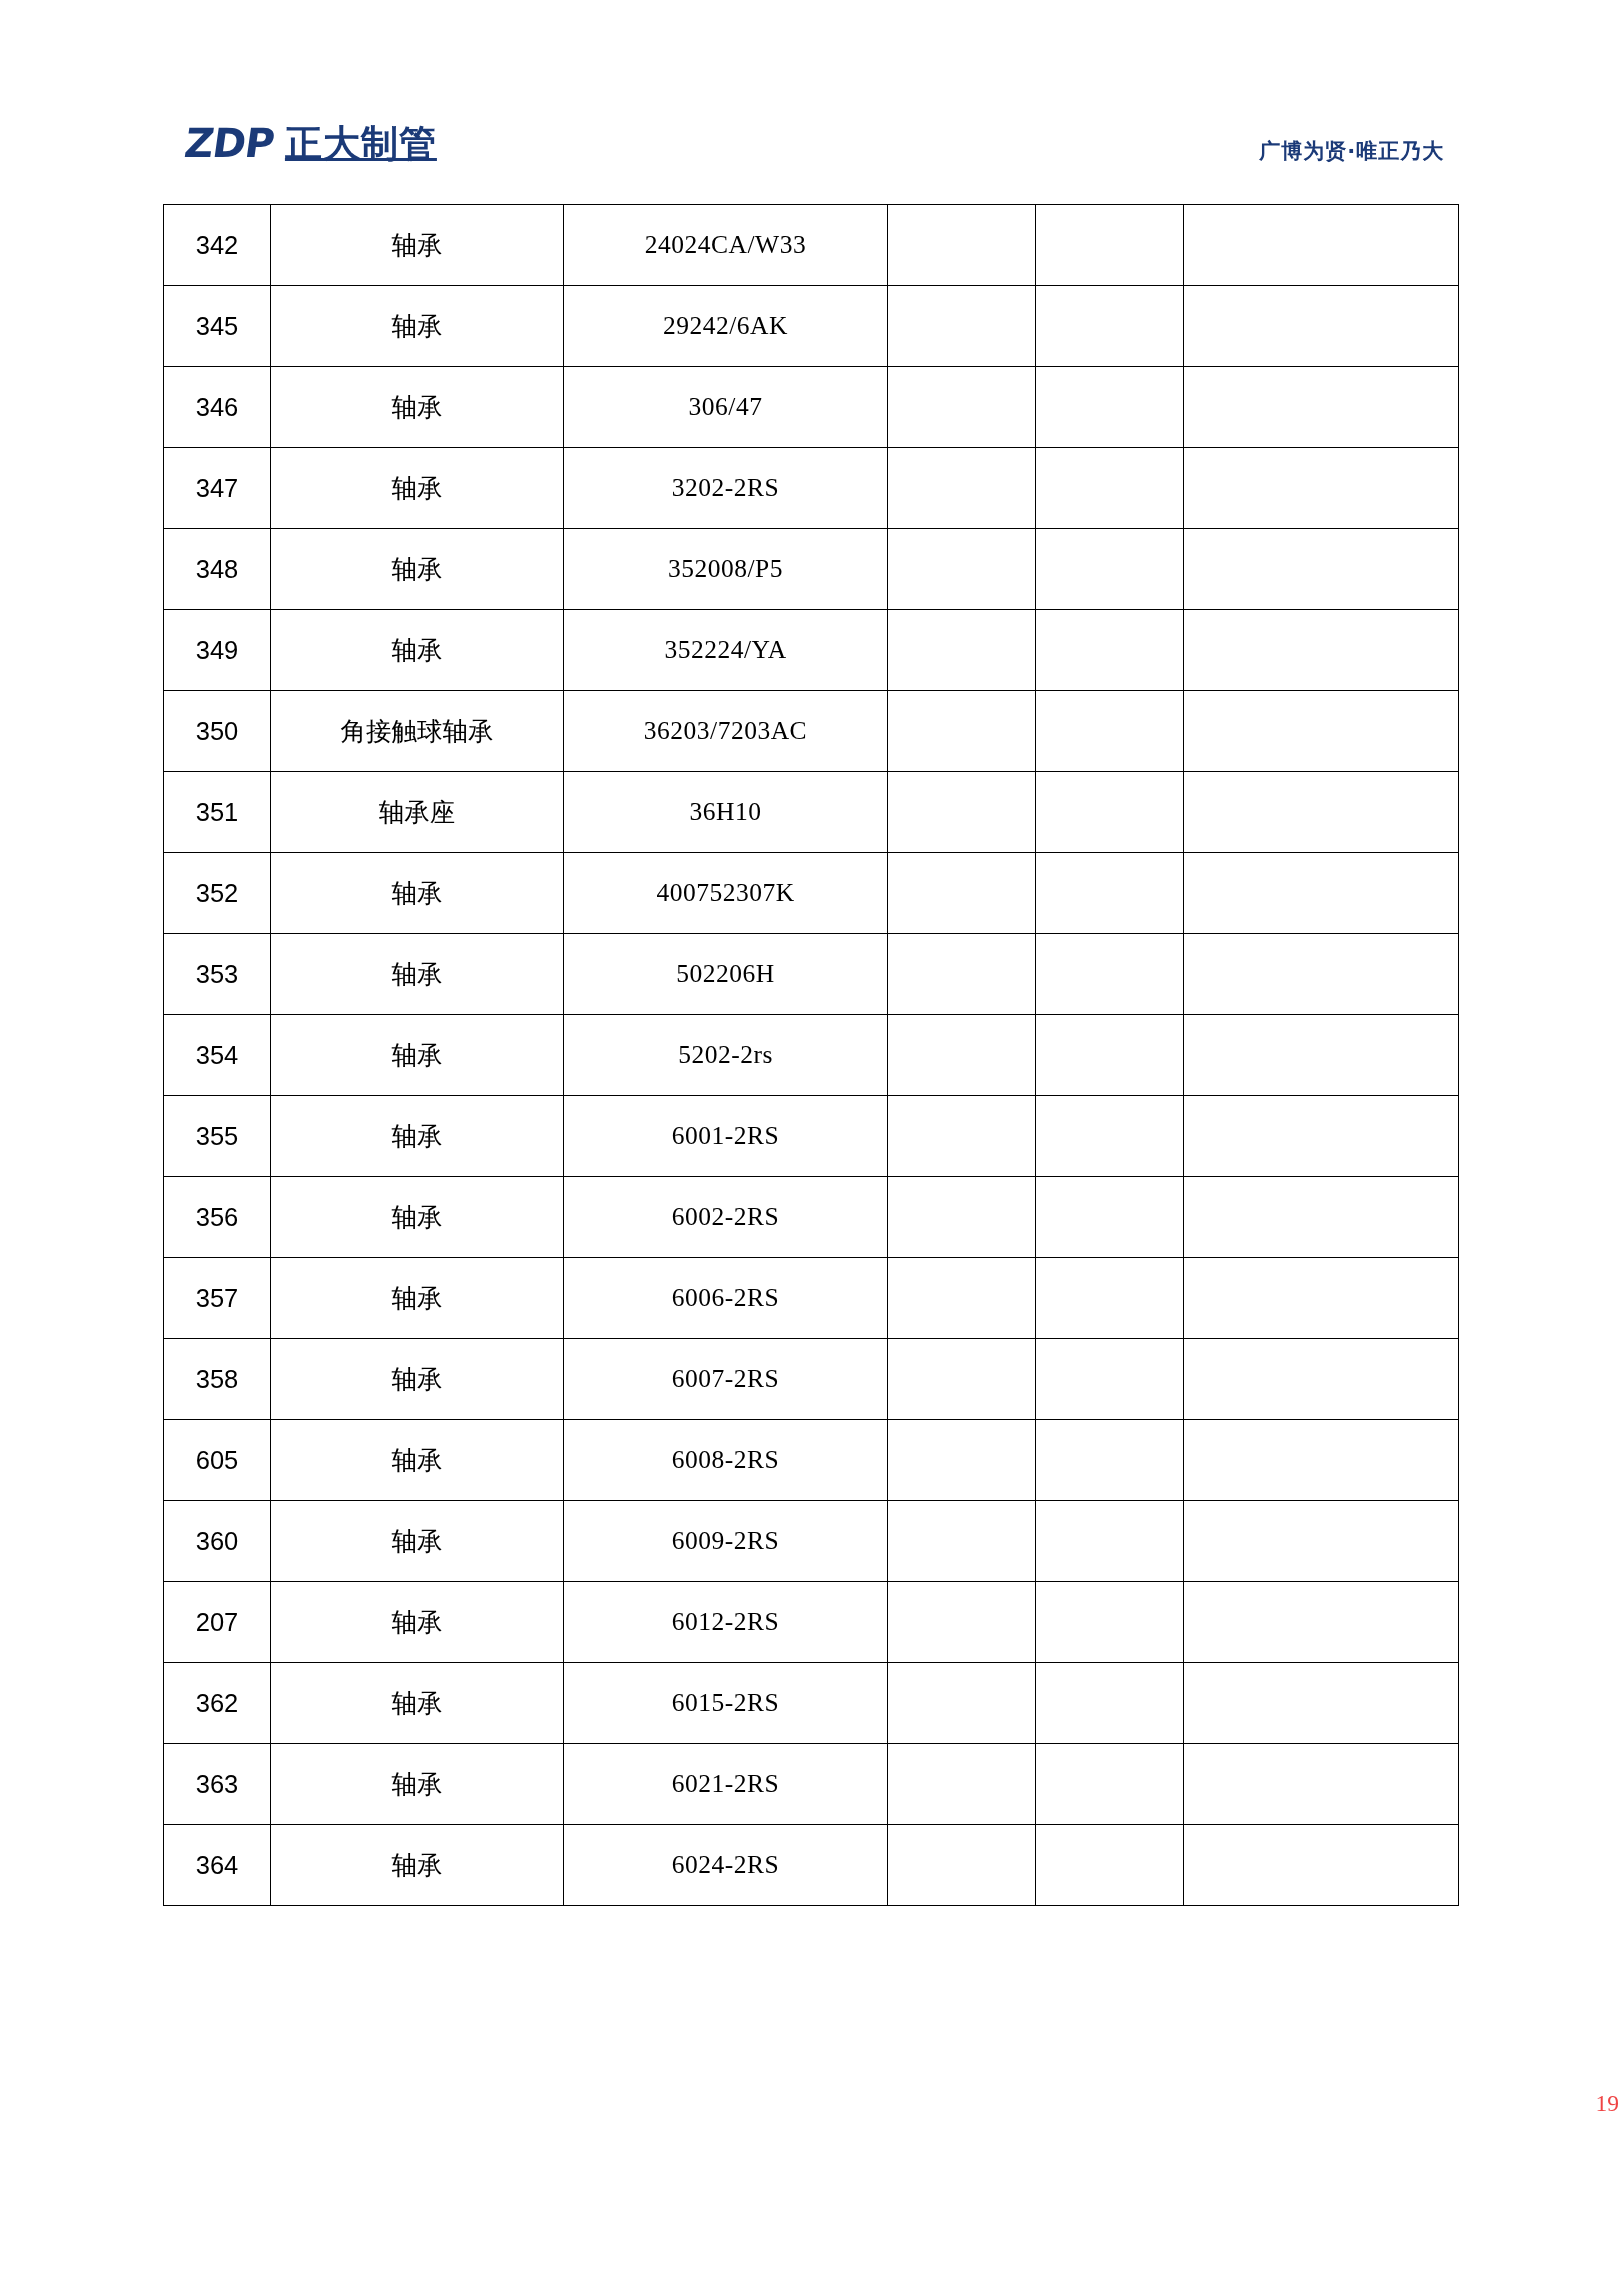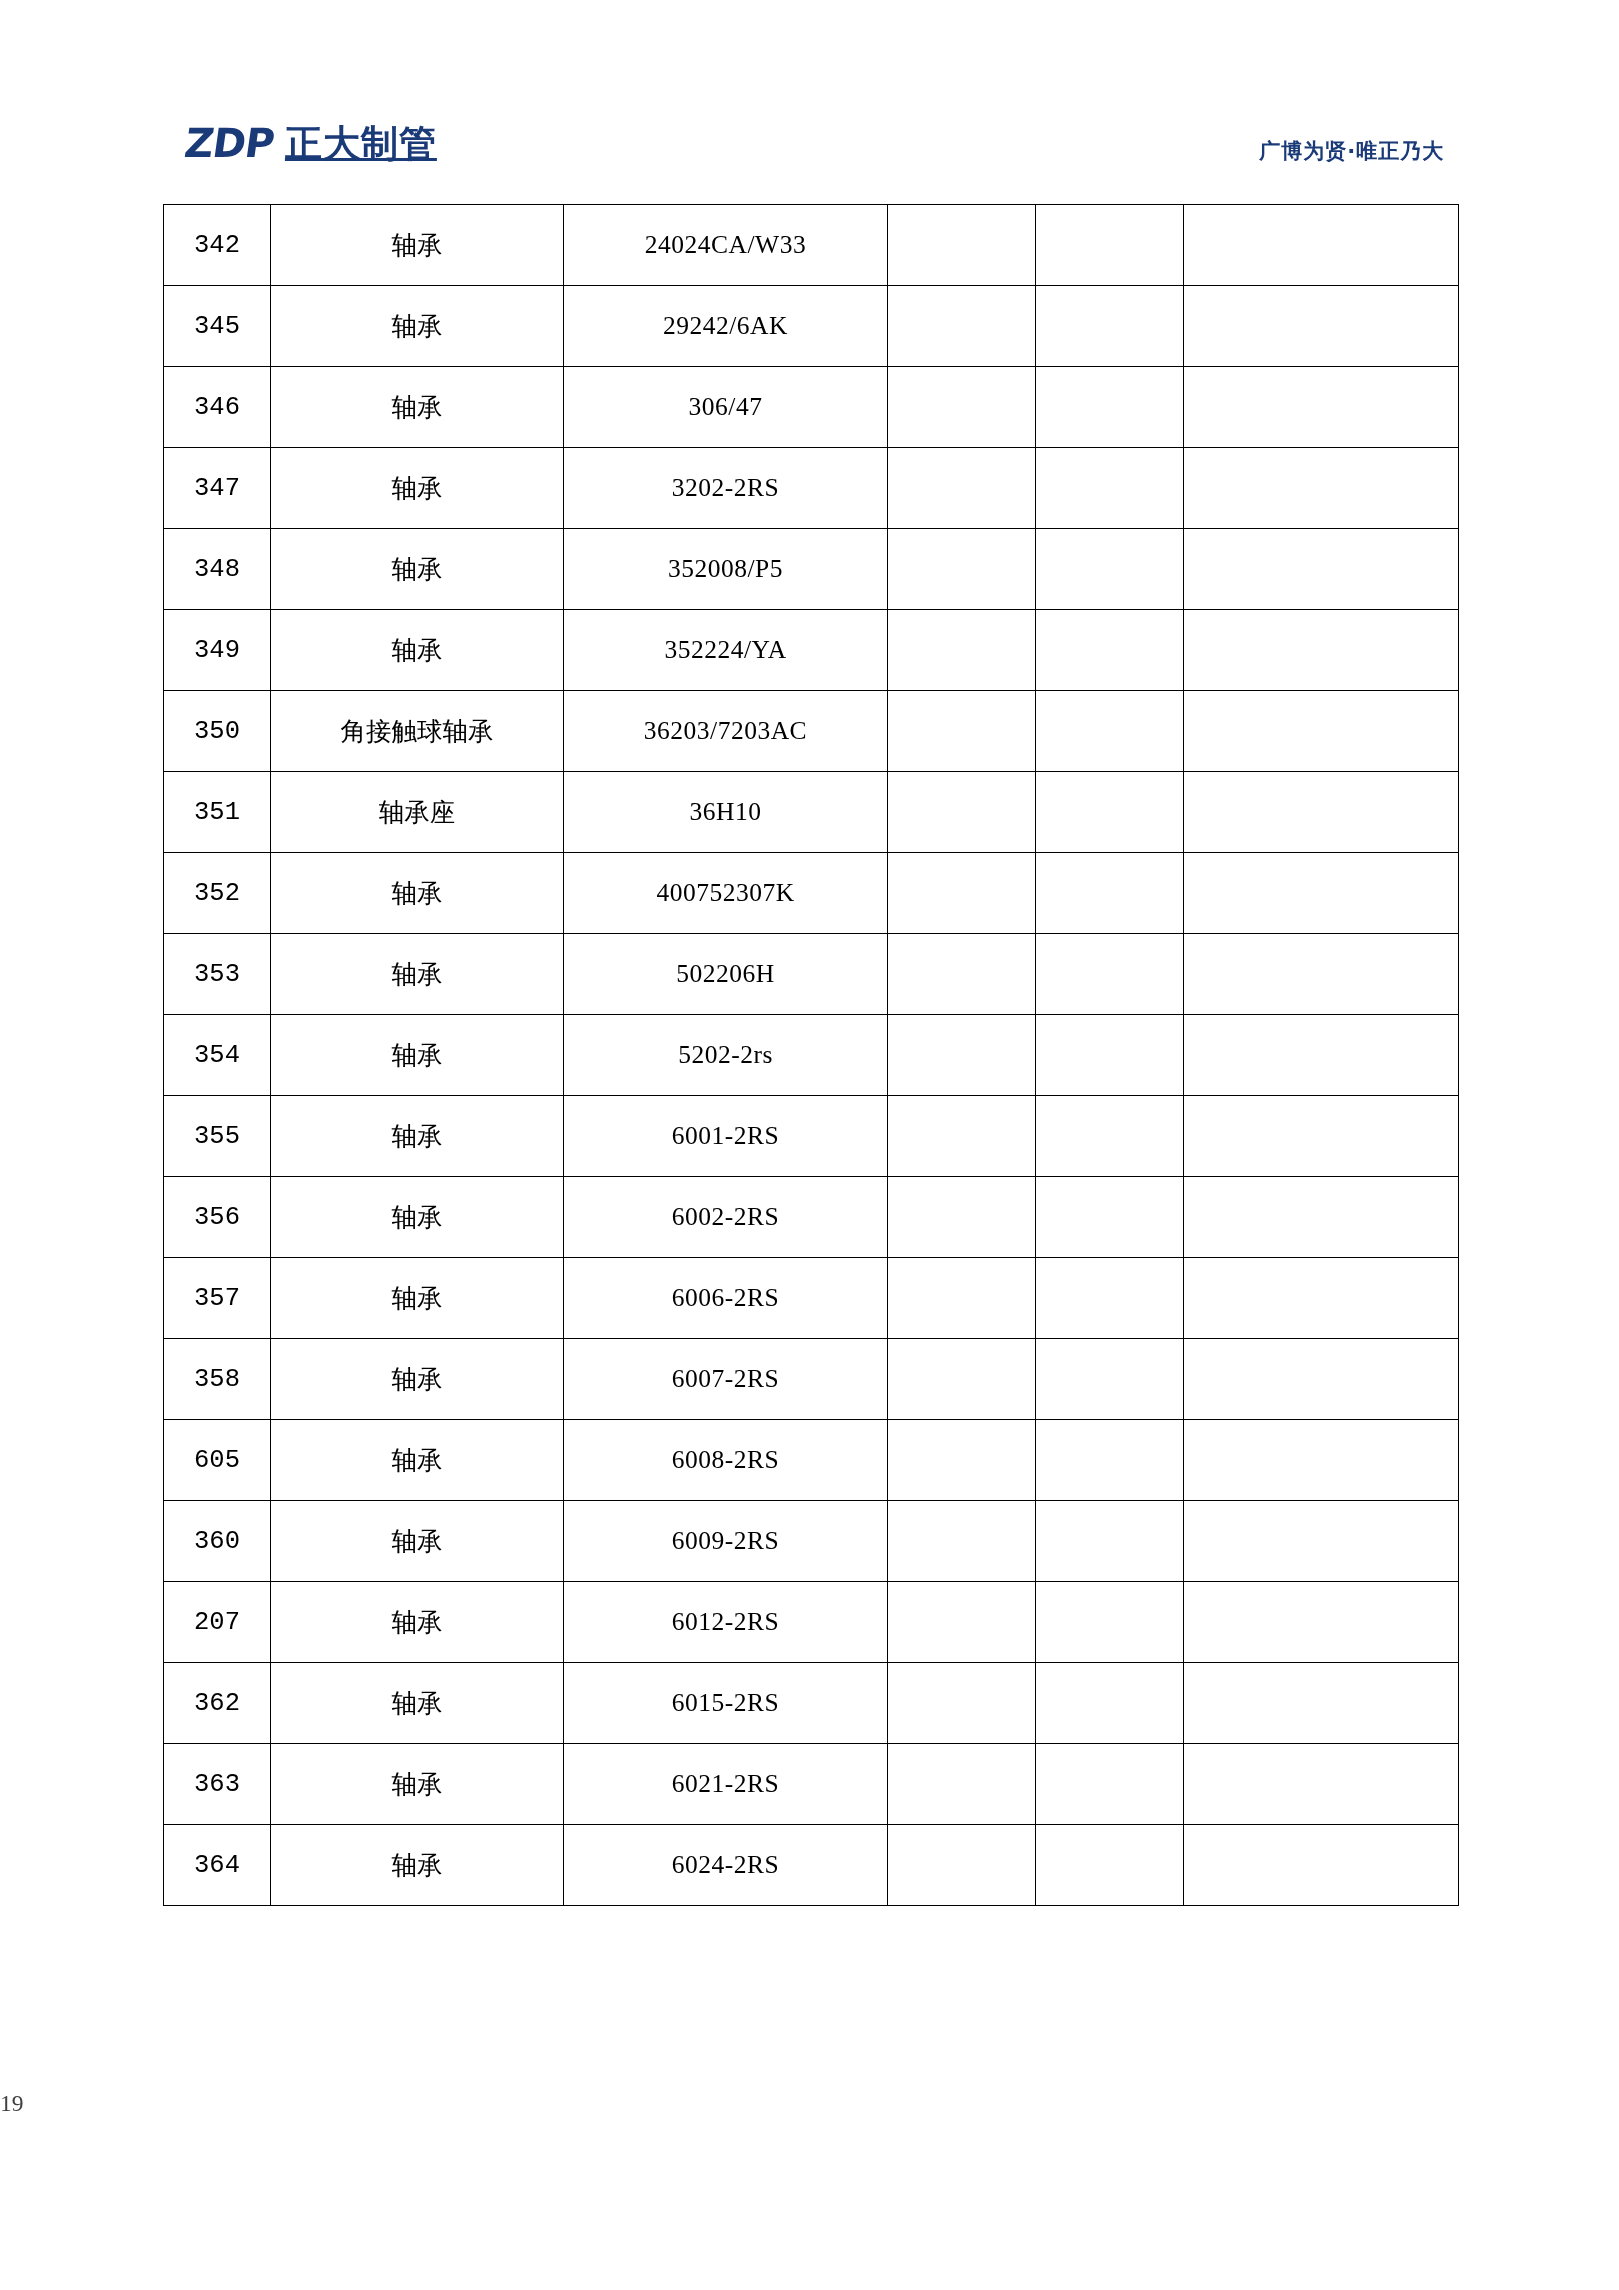--- a/index.html
+++ b/index.html
@@ -77,37 +77,37 @@
   }
   table.parts td {
     border: 1.5px solid #000000;
     height: 80px;
     text-align: center;
     vertical-align: middle;
     font-size: 25.5px;
     color: #000000;
     padding: 0;
   }
-  td.c-idx   { width: 106px; font-family: Liberation Mono, monospace; }
+  td.c-idx   { width: 106px; font-family: Liberation Sans, sans-serif; }
   td.c-name  { width: 292px; font-family: "DejaVu Sans", sans-serif; font-size: 24.5px; }
   td.c-model { width: 323px; font-family: "Liberation Serif", serif; letter-spacing: 0.5px; }
   td.c-e1    { width: 147px; }
   td.c-e2    { width: 147px; }
   td.c-e3    { width: 274px; }
 
   
   .page-number {
     position: absolute;
     top: 2090px;
     left: 0;
     width: 100%;
-    text-align: left;
+    text-align: right;
     font-size: 23.5px;
     font-family: "Liberation Serif", serif;
-    color: #404040;
+    color: #ef4444;
   }
 </style>
 </head>
 <body>
 
 <div class="page">
 
   <div class="doc-header">
     <div class="logo-wrap">
       <span class="logo-mark">ZDP</span>

